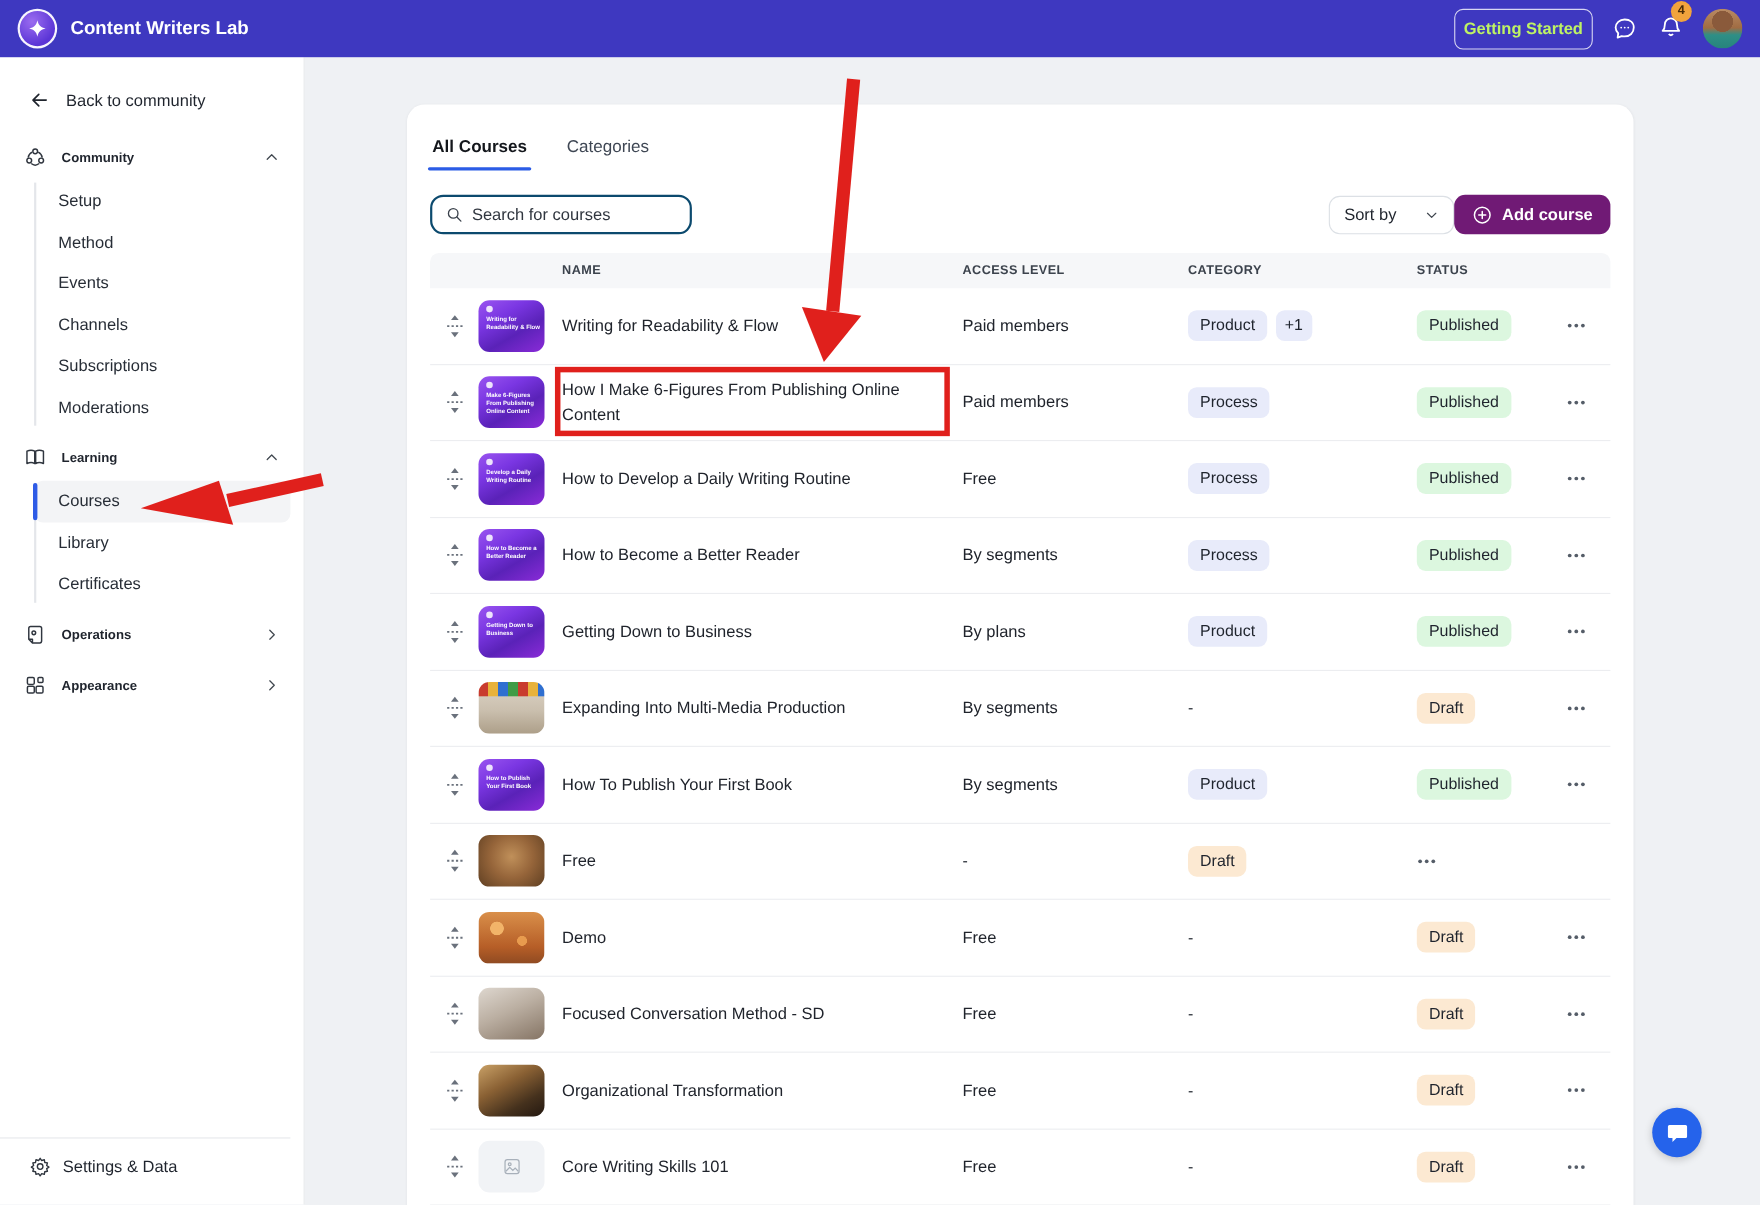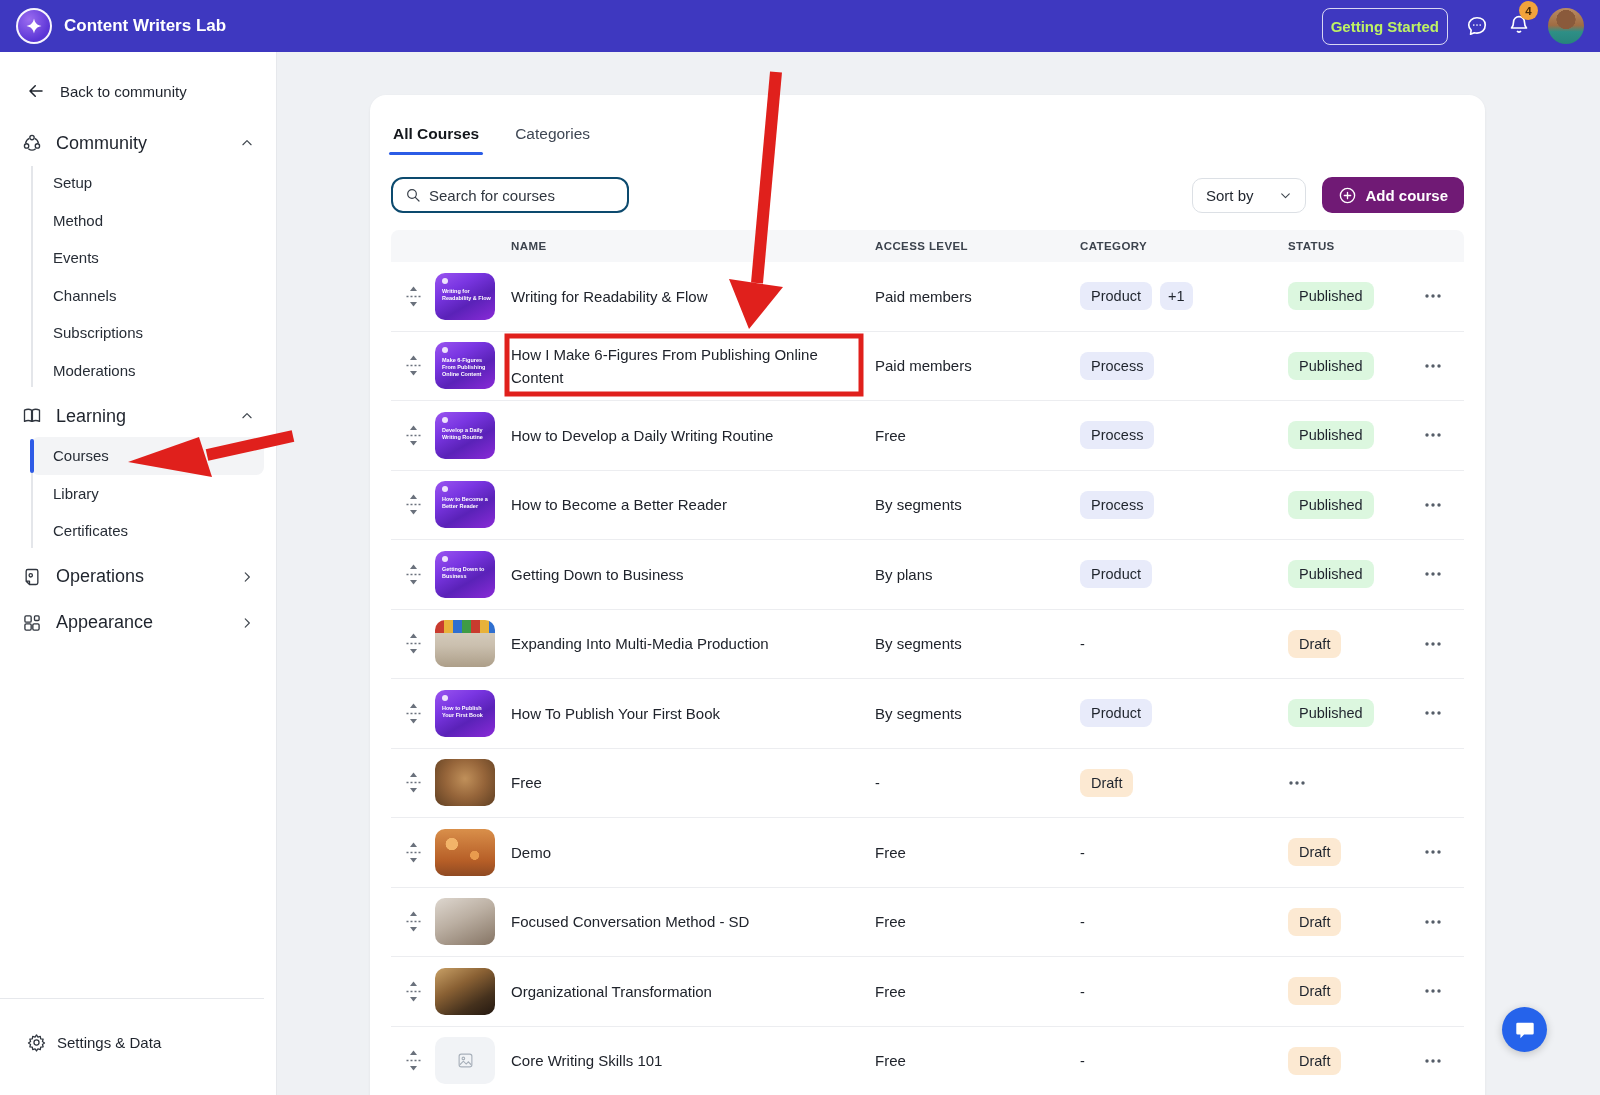--- a/index.html
+++ b/index.html
@@ -17,43 +17,43 @@
   .avatar{width:36px;height:36px;border-radius:50%;flex:none;cursor:pointer;background:
     radial-gradient(circle at 50% 32%,#8a5a3b 0 31%,transparent 32%),
     linear-gradient(180deg,#b98b63 0%,#a06c43 48%,#2e8f86 66%,#27847c 100%)}
   
   .sidebar{position:absolute;left:0;top:52px;width:277px;height:1043px;background:#fff;border-right:1px solid #E6E8EC;z-index:5}
   .back-row{display:flex;align-items:center;gap:15px;padding:30px 14px 0 27px;font-size:15px;font-weight:500;cursor:pointer}
   .back-row svg{width:18px;height:18px;stroke:#1F242D;fill:none;stroke-width:2}
   .nav{margin-top:24px}
   .sec-head{display:flex;align-items:center;height:38px;padding:0 22px;cursor:pointer;margin-top:8px}
   .sec-head .s-icon{width:20px;height:20px;stroke:#30363F;fill:none;stroke-width:1.6;flex:none}
-  .sec-head .s-label{font-size:18px;font-weight:400;margin-left:14px}
+  .sec-head .s-label{font-size:12px;font-weight:700;margin-left:14px}
   .sec-head .chev{margin-left:auto;width:14px;height:14px;stroke:#40474F;fill:none;stroke-width:2}
   .sub{position:relative;padding-left:0;margin:2px 0 6px}
   .sub::before{content:"";position:absolute;left:31px;top:2px;bottom:2px;width:1.5px;background:#E4E6EA}
   .sub-item{position:relative;display:flex;align-items:center;height:37.5px;margin:0 12px 0 31px;padding-left:22px;font-size:15px;color:#272D36;border-radius:8px;cursor:pointer}
   .sub-item.active{background:#F3F4F6;font-weight:500}
   .sub-item.active::before{content:"";position:absolute;left:-1.5px;top:2px;bottom:2px;width:4px;border-radius:4px;background:#2E5BE6;z-index:1}
-  .settings-row{position:absolute;left:0;right:12px;bottom:0;height:97px;border-top:1px solid #E6E8EC;display:flex;align-items:center;padding:13px 0 22px 27px;cursor:pointer}
+  .settings-row{position:absolute;left:0;right:12px;bottom:0;height:61px;border-top:1px solid #E6E8EC;display:flex;align-items:center;padding:13px 0 22px 27px;cursor:pointer}
   .settings-row svg{width:19px;height:19px;stroke:#30363F;fill:none;stroke-width:1.6}
   .settings-row span{font-size:15px;margin-left:11px}
   
   .main{position:absolute;left:277px;top:52px;width:1323px;height:1043px}
   .card{position:absolute;left:93px;top:43px;width:1115px;height:1060px;background:#fff;border-radius:16px 16px 0 0;box-shadow:0 1px 3px rgba(16,24,40,.06);padding:16px 21px 0}
   .tabs{display:flex;gap:36px;padding:6px 2px 0}
   .tab{background:none;border:none;font-family:inherit;font-size:15.5px;color:#3F4754;font-weight:500;padding:8px 0 12px;cursor:pointer;position:relative}
   .tab.active{color:#14171C;font-weight:600}
   .tab.active::after{content:"";position:absolute;left:-4px;right:-4px;bottom:0;height:3.5px;border-radius:3px;background:#2B5CE6}
   .controls{display:flex;align-items:center;margin-top:22px}
   .search-box{display:flex;align-items:center;width:238px;height:36px;border:2px solid #0c4a6e;border-radius:12px;padding:0 12px;gap:8px;background:#fff}
   .search-box svg{width:16px;height:16px;stroke:#3A414B;fill:none;stroke-width:1.8;flex:none}
   .search-box input{border:none;outline:none;font-family:inherit;font-size:15px;color:#1F242D;width:100%}
   .search-box input::placeholder{color:#30363F}
-  .controls-right{margin-left:auto;display:flex;align-items:center;gap:16px}
+  .controls-right{margin-left:auto;display:flex;align-items:center;}
   .sort-btn{display:flex;align-items:center;gap:26px;height:35px;border:1px solid #DCE0E5;border-radius:10px;padding:0 13px;font-size:15px;color:#1F242D;cursor:pointer;background:#fff}
   .sort-btn svg{width:13px;height:13px;stroke:#40474F;fill:none;stroke-width:2}
   .add-btn{display:flex;align-items:center;gap:8px;height:36px;background:#701a75;border:none;border-radius:10px;color:#fff;font-family:inherit;font-size:15px;font-weight:600;padding:0 16px;cursor:pointer}
   .add-btn svg{width:19px;height:19px;stroke:#fff;fill:none;stroke-width:1.7}
   
   .table{margin-top:17px}
   .grid{display:grid;grid-template-columns:44px 76px 364px 205px 208px 1fr 40px;align-items:center}
   .thead{height:32px;background:#F6F7F9;border-radius:8px 8px 0 0}
   .th{font-size:11.5px;font-weight:700;letter-spacing:.4px;color:#3C434D}
   .trow{min-height:69.5px;border-bottom:1px solid #ECEDF0}

